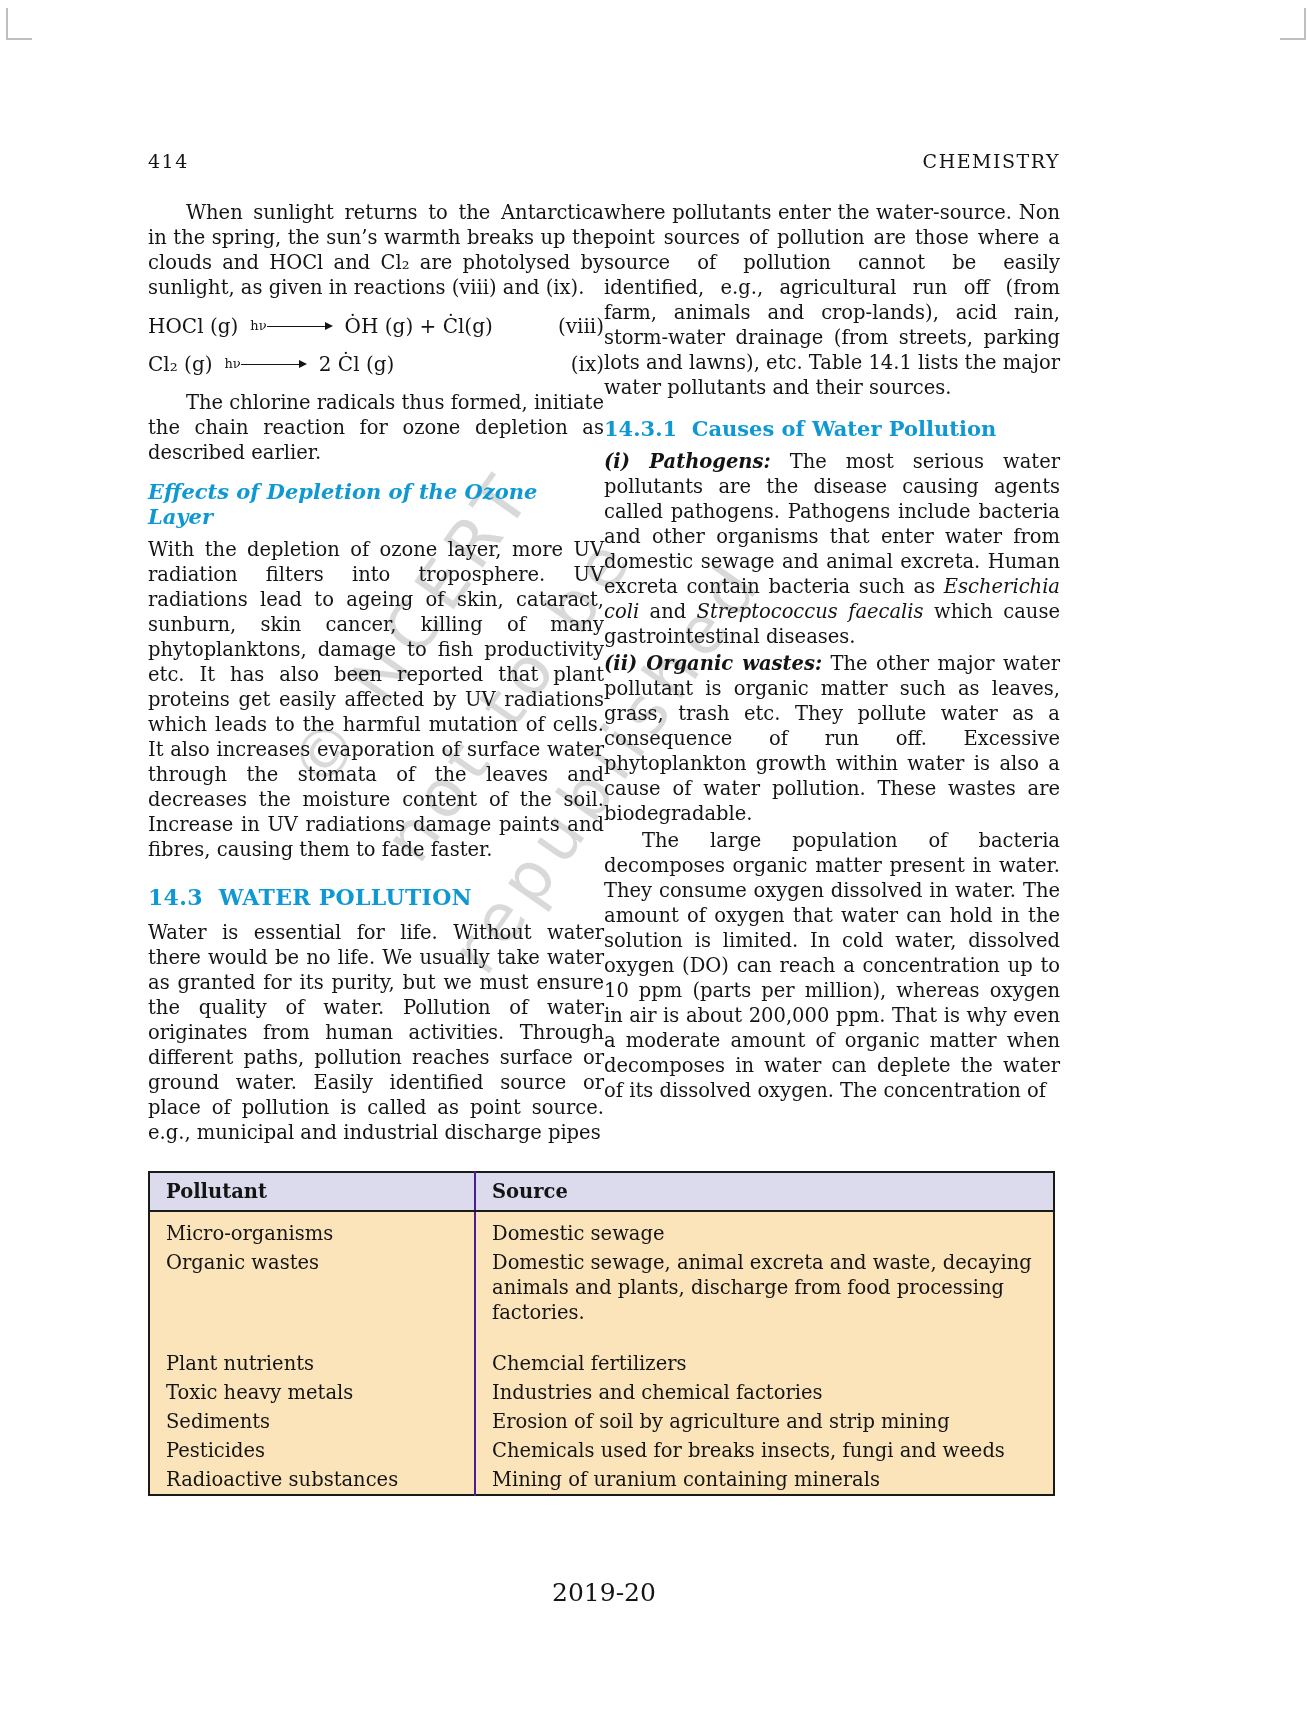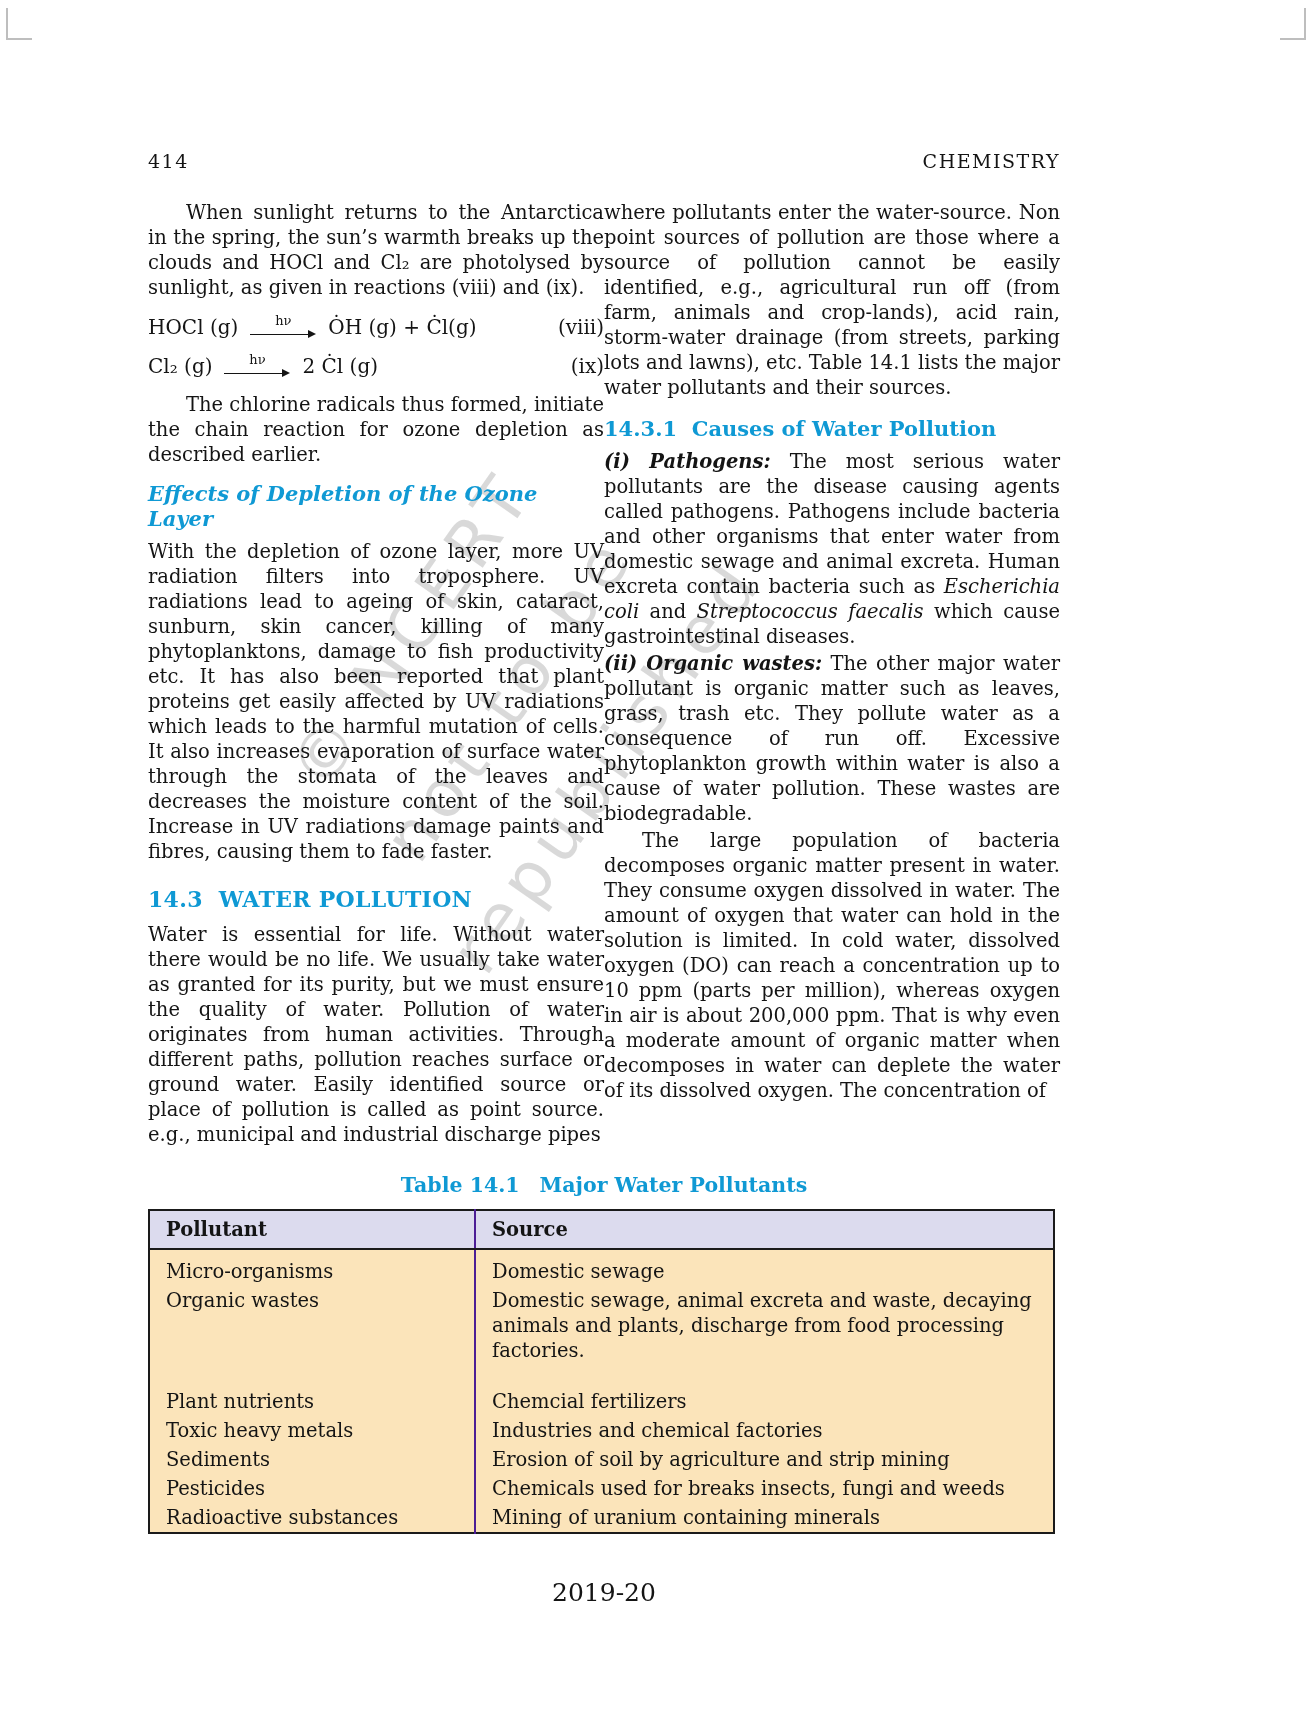--- a/index.html
+++ b/index.html
@@ -52,21 +52,21 @@
     margin:16px 0 8px;
   }
   .lead{font-weight:bold;font-style:italic;}
   .species{font-style:italic;}
   
   .reaction{
     display:flex;align-items:center;
     margin:14px 0;font-size:20px;
   }
   .rxn-arrow{
-    display:inline-flex;flex-direction:column;align-items:center;
+    display:inline-flex;flex-direction:row;align-items:center;
     margin:0 12px;
   }
   .rxn-cond{font-size:13px;line-height:13px;margin-bottom:2px;}
   .rxn-shaft{position:relative;width:66px;height:10px;}
   .rxn-shaft::before{
     content:"";position:absolute;left:0;right:3px;top:50%;
     border-top:1.6px solid #141414;
   }
   .rxn-shaft::after{
     content:"";position:absolute;right:0;top:50%;transform:translateY(-50%);
@@ -170,23 +170,20 @@
         <p class="sp-after">
           <span class="lead">(ii) Organic wastes:</span><span> The other major water pollutant is organic matter such as leaves, grass, trash etc. They pollute water as a consequence of run off. Excessive phytoplankton growth within water is also a cause of water pollution. These wastes are biodegradable.</span>
         </p>
 
         <p class="indent">The large population of bacteria decomposes organic matter present in water. They consume oxygen dissolved in water. The amount of oxygen that water can hold in the solution is limited. In cold water, dissolved oxygen (DO) can reach a concentration up to 10 ppm (parts per million), whereas oxygen in air is about 200,000 ppm. That is why even a moderate amount of organic matter when decomposes in water can deplete the water of its dissolved oxygen. The concentration of</p>
       </div>
 
     </div>
 
     <div class="table-block">
-      <div class="table-caption">
-        <span>Table 14.1</span><span class="cap-title">Major Water Pollutants</span>
-      </div>
 
       <table class="pollutants">
         <thead>
           <tr>
             <th class="col-pollutant">Pollutant</th>
             <th>Source</th>
           </tr>
         </thead>
         <tbody>
           <tr class="first-row">

